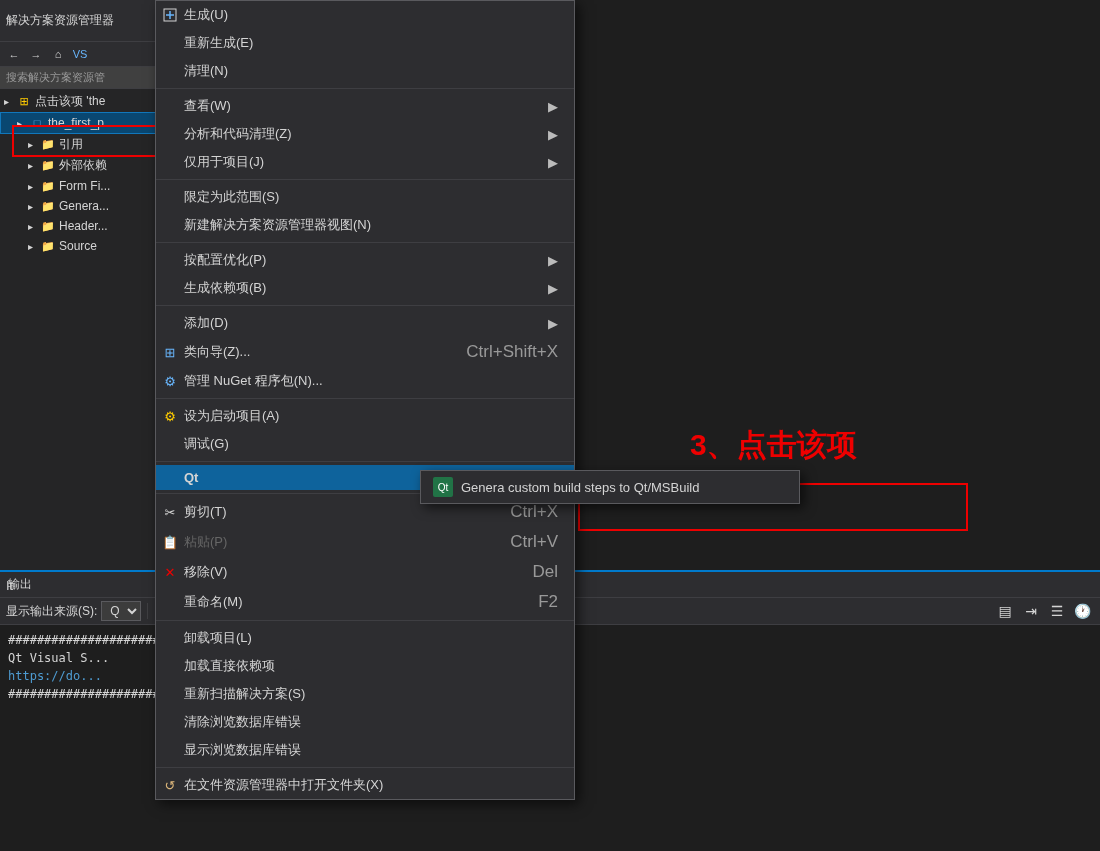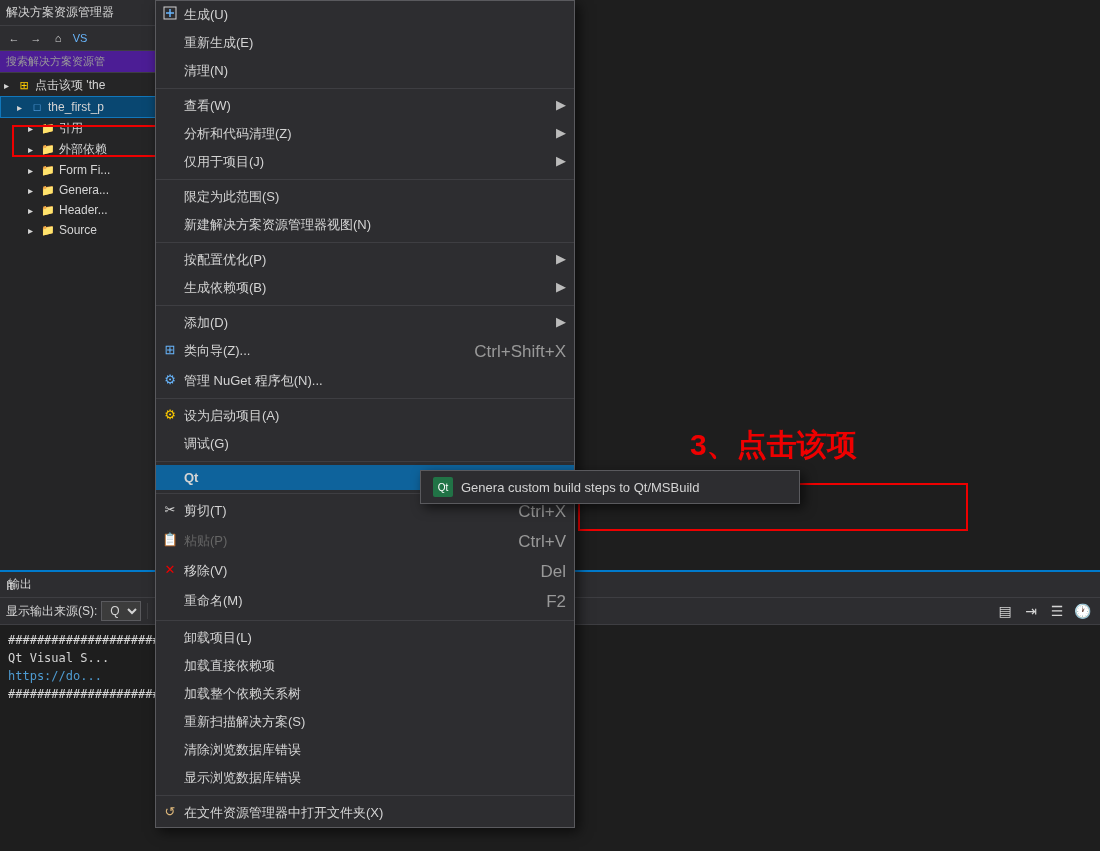--- a/index.html
+++ b/index.html
@@ -20,21 +20,21 @@
       top: 0;
       width: 160px;
       height: 570px;
       background: #252526;
       border-right: 1px solid #3e3e42;
       color: #d4d4d4;
     }
 
     .se-titlebar {
       background: #2d2d30;
-      padding: 4px 6px;
+      padding: 12px 6px;
       font-size: 12px;
       color: #d4d4d4;
       border-bottom: 1px solid #3e3e42;
     }
 
     .se-toolbar {
       display: flex;
       align-items: center;
       padding: 2px 4px;
       background: #2d2d30;
@@ -49,21 +49,21 @@
       align-items: center;
       justify-content: center;
       color: #d4d4d4;
       cursor: pointer;
       font-size: 11px;
       border: none;
       background: none;
     }
 
     .se-search {
-      background: #4c1d95;
+      background: #404040;
       padding: 3px 6px;
       font-size: 11px;
       color: #999;
       border-bottom: 1px solid #3e3e42;
     }
 
     .se-tree {
       padding: 2px 0;
     }
 
@@ -120,21 +120,22 @@
       width: 420px;
       background: #2d2d30;
       border: 1px solid #5a5a5e;
       box-shadow: 4px 4px 12px rgba(0,0,0,0.6);
       z-index: 100;
       color: #d4d4d4;
     }
 
     .cm-item {
       display: flex;
-      padding: 5px 8px 5px 28px;
+      align-items: center;
+      padding: 5px 16px 5px 28px;
       cursor: pointer;
       font-size: 13px;
       position: relative;
       white-space: nowrap;
     }
 
     .cm-item.highlighted {
       background: #0e639c;
     }
 
@@ -459,23 +460,20 @@
   <div class="cm-item">
     <span>重命名(M)</span>
     <span class="cm-shortcut">F2</span>
   </div>
   <div class="cm-separator"></div>
   <div class="cm-item">
     <span>卸载项目(L)</span>
   </div>
   <div class="cm-item">
     <span>加载直接依赖项</span>
-  </div>
-  <div class="cm-item">
-    <span>加载整个依赖关系树</span>
   </div>
   <div class="cm-item">
     <span>重新扫描解决方案(S)</span>
   </div>
   <div class="cm-item">
     <span>清除浏览数据库错误</span>
   </div>
   <div class="cm-item">
     <span>显示浏览数据库错误</span>
   </div>

